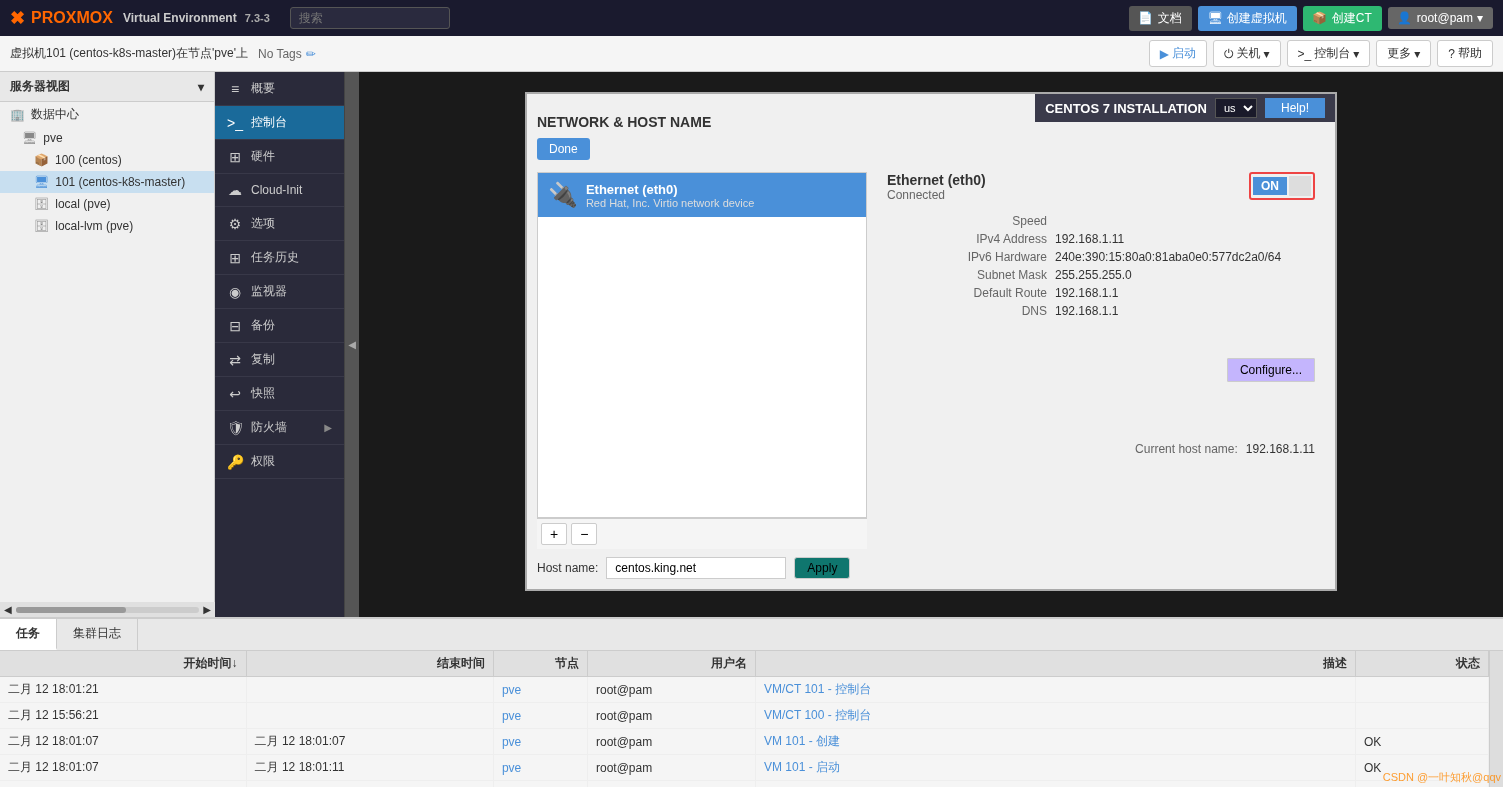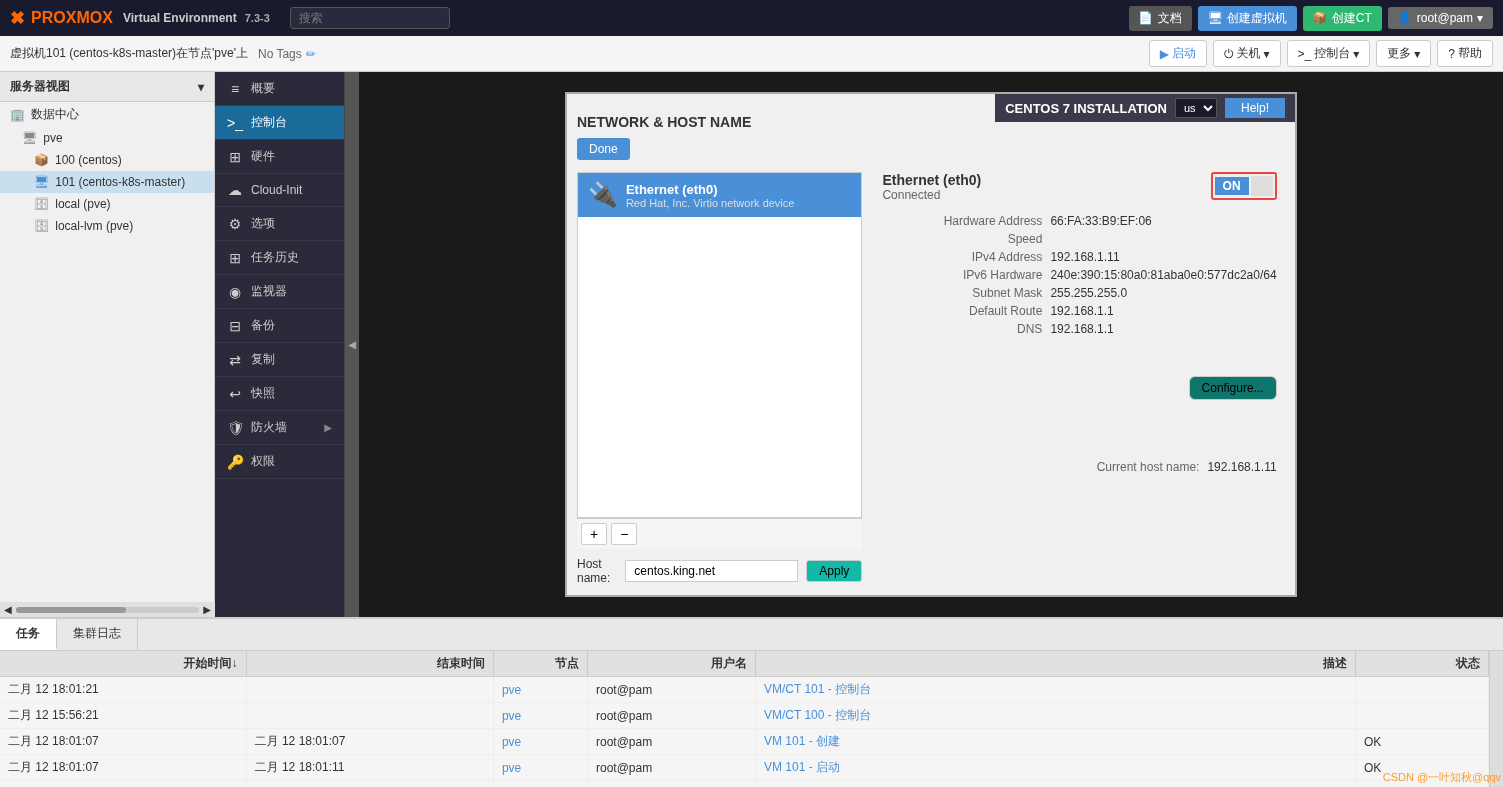--- a/index.html
+++ b/index.html
@@ -49,21 +49,21 @@
     .menu-item .m-icon { font-size: 14px; width: 16px; text-align: center; }
     .menu-item .arrow { margin-left: auto; font-size: 10px; color: #888; }
 
     
     .content-area { flex: 1; background: #3a3a4a; position: relative; overflow: hidden; }
 
     
     .console-screen { width: 100%; height: 100%; background: #1a1a1a; position: relative; display: flex; justify-content: center; align-items: flex-start; padding-top: 20px; }
 
     
-    .installer-window { background: #f0f0f0; width: 732px; min-height: 480px; border: 2px solid #aaa; position: relative; }
+    .installer-window { background: #f0f0f0; width: 812px; min-height: 480px; border: 2px solid #aaa; position: relative; }
     .installer-body { padding: 10px; }
 
     .network-title { font-size: 14px; font-weight: bold; color: #333; margin-bottom: 8px; }
     .done-btn { background: #4a90d9; color: #fff; border: none; padding: 4px 12px; cursor: pointer; font-size: 12px; border-radius: 3px; }
 
     .network-layout { display: flex; gap: 10px; }
     .nic-item { padding: 8px 10px; cursor: pointer; display: flex; align-items: center; gap: 8px; }
     .nic-item.selected { background: #4a90d9; color: #fff; }
     .nic-name { font-size: 13px; font-weight: bold; }
     .nic-desc { font-size: 11px; color: #999; }
@@ -77,26 +77,26 @@
     .nic-details-title { font-size: 14px; font-weight: bold; color: #333; }
     .nic-status { font-size: 12px; color: #666; }
 
     .on-toggle { display: flex; align-items: center; gap: 2px; border: 2px solid #e44; border-radius: 3px; padding: 2px; }
     .on-btn { background: #4a90d9; color: #fff; border: none; padding: 2px 8px; cursor: pointer; font-size: 12px; font-weight: bold; }
 
     .detail-row { display: flex; margin-bottom: 4px; font-size: 12px; }
     .detail-label { color: #666; width: 160px; text-align: right; margin-right: 10px; }
     .detail-value { color: #333; }
 
-    .configure-btn { margin-top: 20px; float: right; padding: 4px 12px; border: 1px solid #ccc; background: #0f766e; cursor: pointer; font-size: 12px; border-radius: 6px; }
+    .configure-btn { margin-top: 20px; float: right; padding: 4px 12px; border: 1px solid #ccc; background: #c4b5fd; cursor: pointer; font-size: 12px; border-radius: 1px; }
 
     .hostname-row { display: flex; align-items: center; gap: 8px; margin-top: 10px; }
     .hostname-label { font-size: 12px; color: #333; }
     .hostname-input { padding: 3px 8px; border: 1px solid #ccc; font-size: 12px; width: 200px; }
-    .apply-btn { padding: 3px 12px; background: #14b8a6; border: 1px solid #ccc; cursor: pointer; font-size: 12px; border-radius: 3px; }
+    .apply-btn { padding: 3px 12px; background: #0f766e; border: 1px solid #ccc; cursor: pointer; font-size: 12px; border-radius: 3px; }
 
     
     .collapse-handle { width: 14px; background: #555; display: flex; align-items: center; justify-content: center; cursor: pointer; color: #aaa; font-size: 10px; flex-shrink: 0; }
 
     
     .bottom-panel { background: #f5f5f5; border-top: 2px solid #ccc; height: 170px; }
     .bottom-tabs { display: flex; background: #e8e8e8; border-bottom: 1px solid #ccc; }
     .bottom-tab { padding: 6px 16px; cursor: pointer; font-size: 12px; border-right: 1px solid #ccc; }
     .bottom-tab.active { background: #fff; font-weight: bold; border-bottom: 2px solid #fff; }
 
@@ -324,24 +324,20 @@
                   <div class="nic-details-title">Ethernet (eth0)</div>
                   <div class="nic-status">Connected</div>
                 </div>
 
                 <div class="on-toggle" style="display:flex;align-items:center;border:2px solid #e44;border-radius:3px;padding:2px;">
                   <button class="on-btn" style="background:#4a90d9;color:#fff;border:none;padding:2px 8px;cursor:pointer;font-size:12px;font-weight:bold;">ON</button>
                   <div style="width:22px;height:20px;background:#ddd;"></div>
                 </div>
               </div>
 
-              <div class="detail-row" style="display:flex;margin-bottom:4px;font-size:12px;">
-                <span class="detail-label" style="color:#666;width:160px;text-align:right;margin-right:8px;">Hardware Address</span>
-                <span class="detail-value">66:FA:33:B9:EF:06</span>
-              </div>
               <div class="detail-row" style="display:flex;margin-bottom:4px;font-size:12px;">
                 <span class="detail-label" style="color:#666;width:160px;text-align:right;margin-right:8px;">Speed</span>
                 <span class="detail-value"></span>
               </div>
               <div class="detail-row" style="display:flex;margin-bottom:4px;font-size:12px;">
                 <span class="detail-label" style="color:#666;width:160px;text-align:right;margin-right:8px;">IPv4 Address</span>
                 <span class="detail-value">192.168.1.11</span>
               </div>
               <div class="detail-row" style="display:flex;margin-bottom:4px;font-size:12px;">
                 <span class="detail-label" style="color:#666;width:160px;text-align:right;margin-right:8px;">IPv6 Hardware</span>

